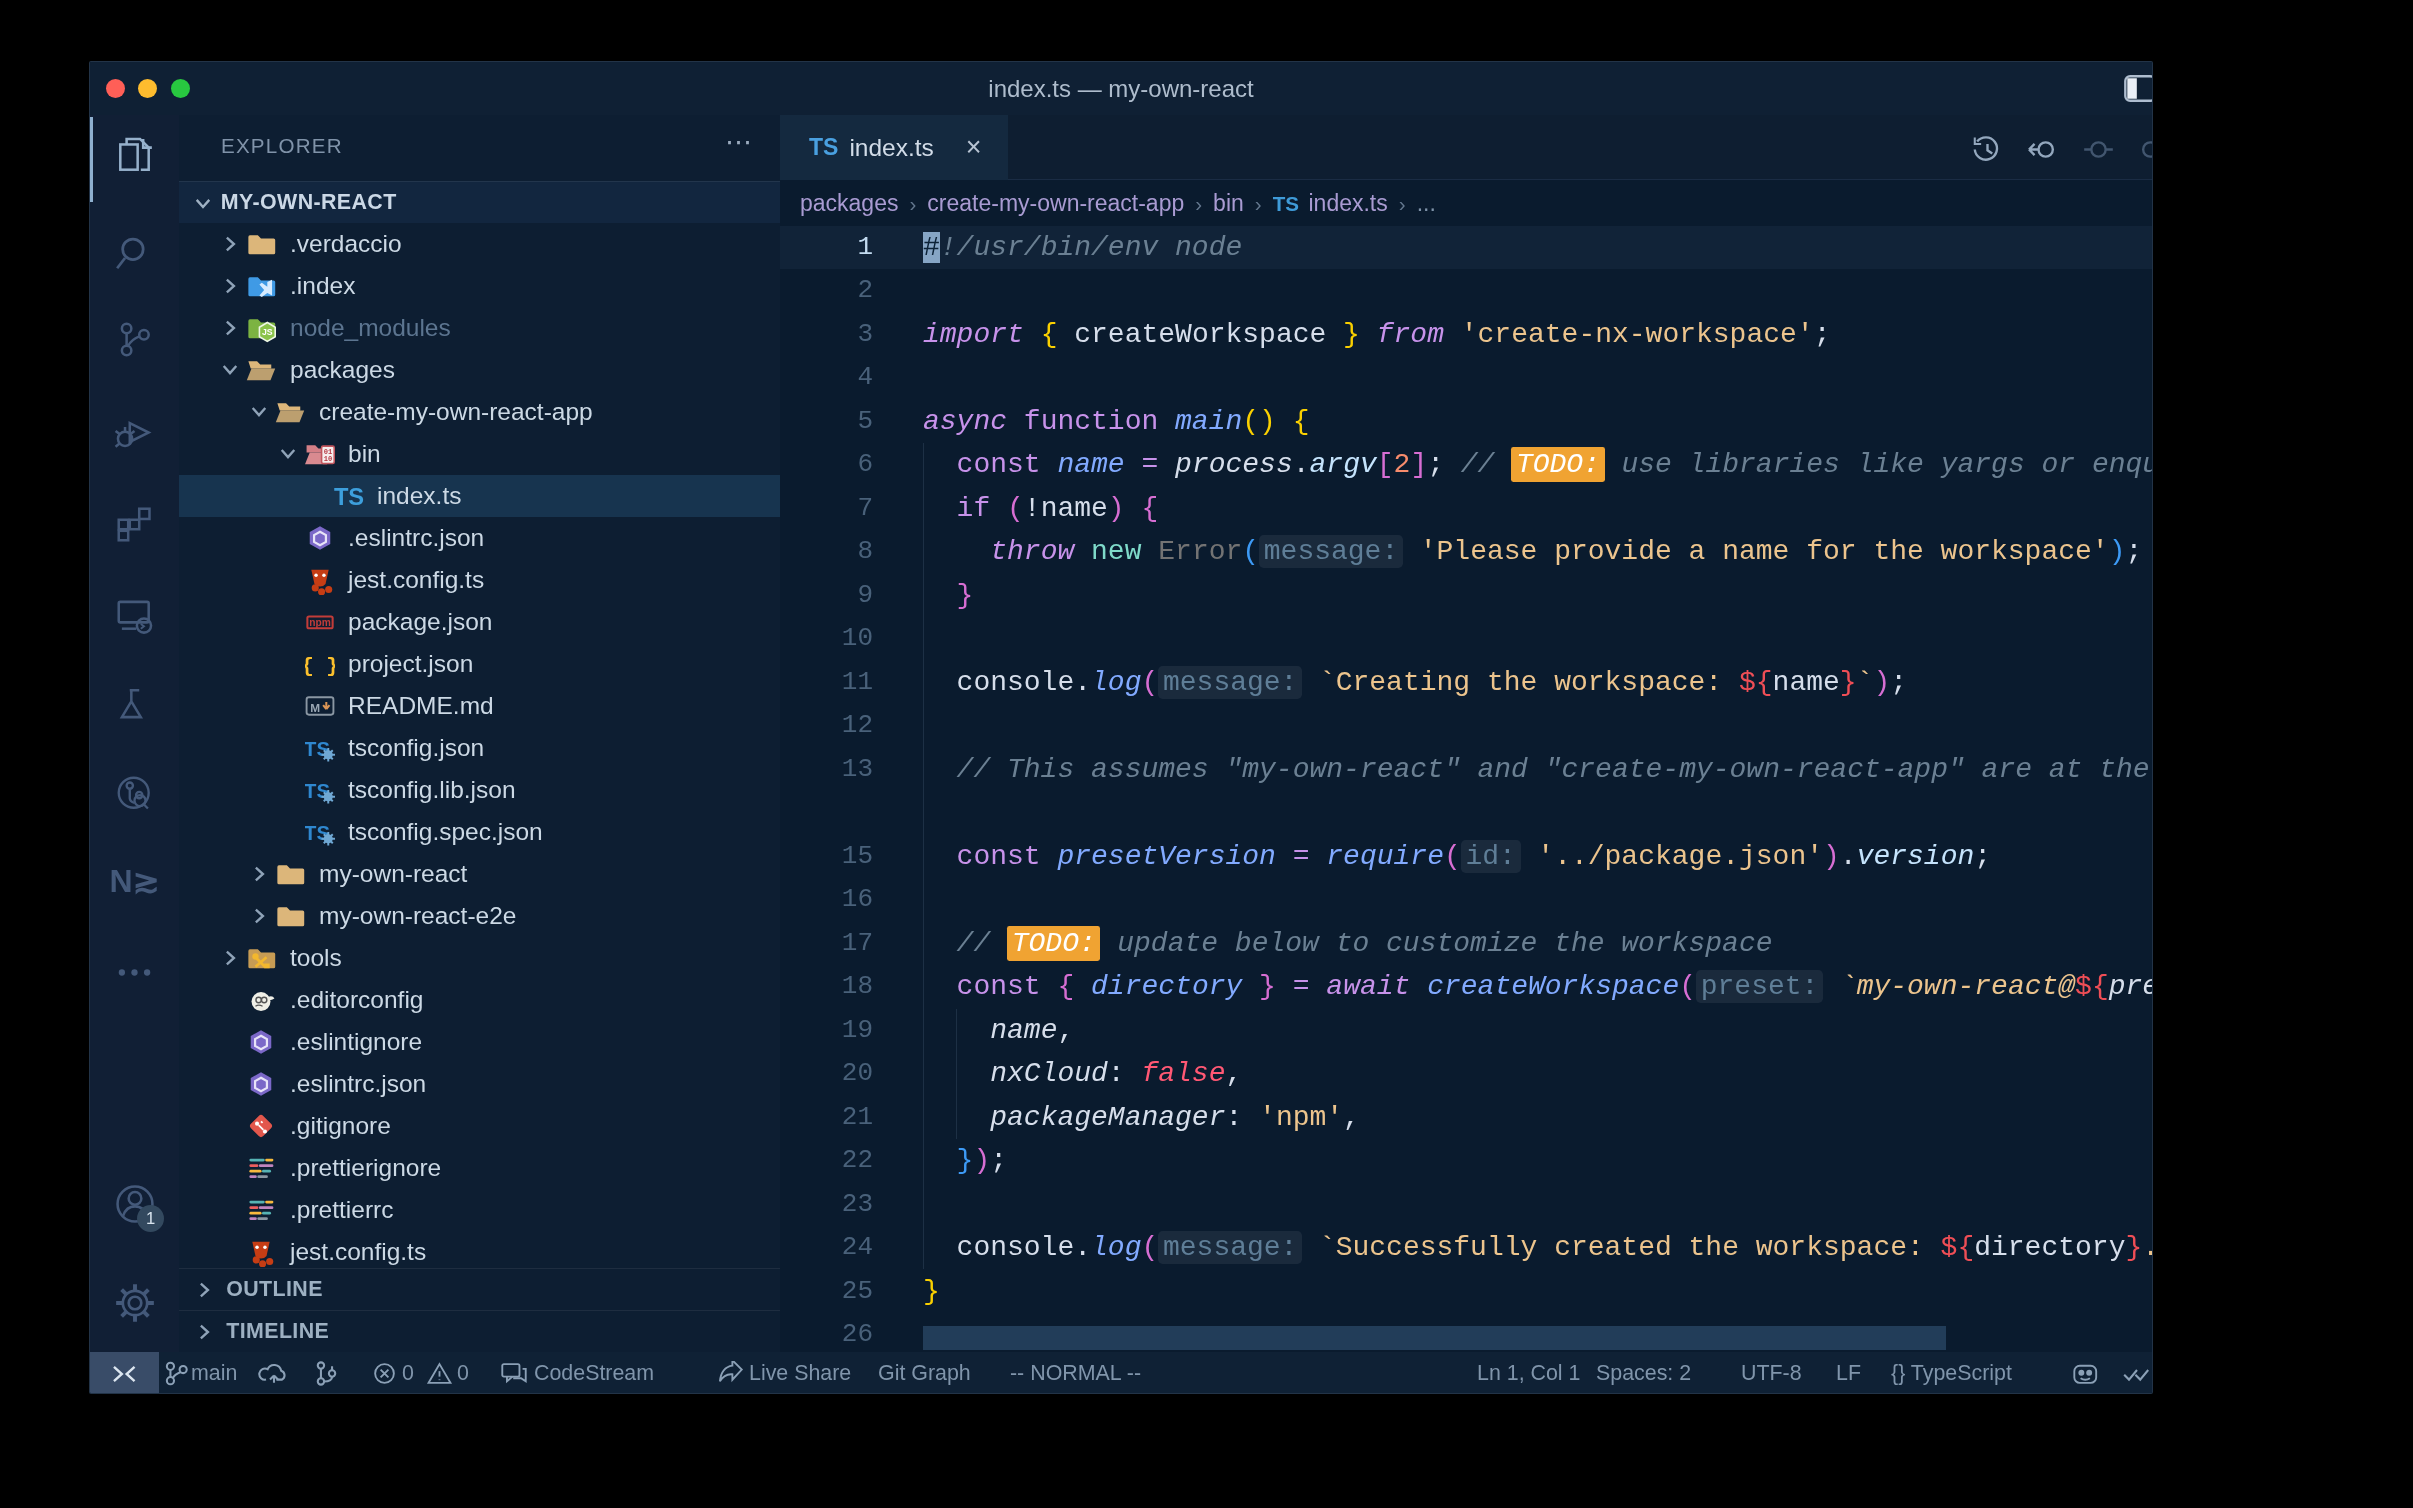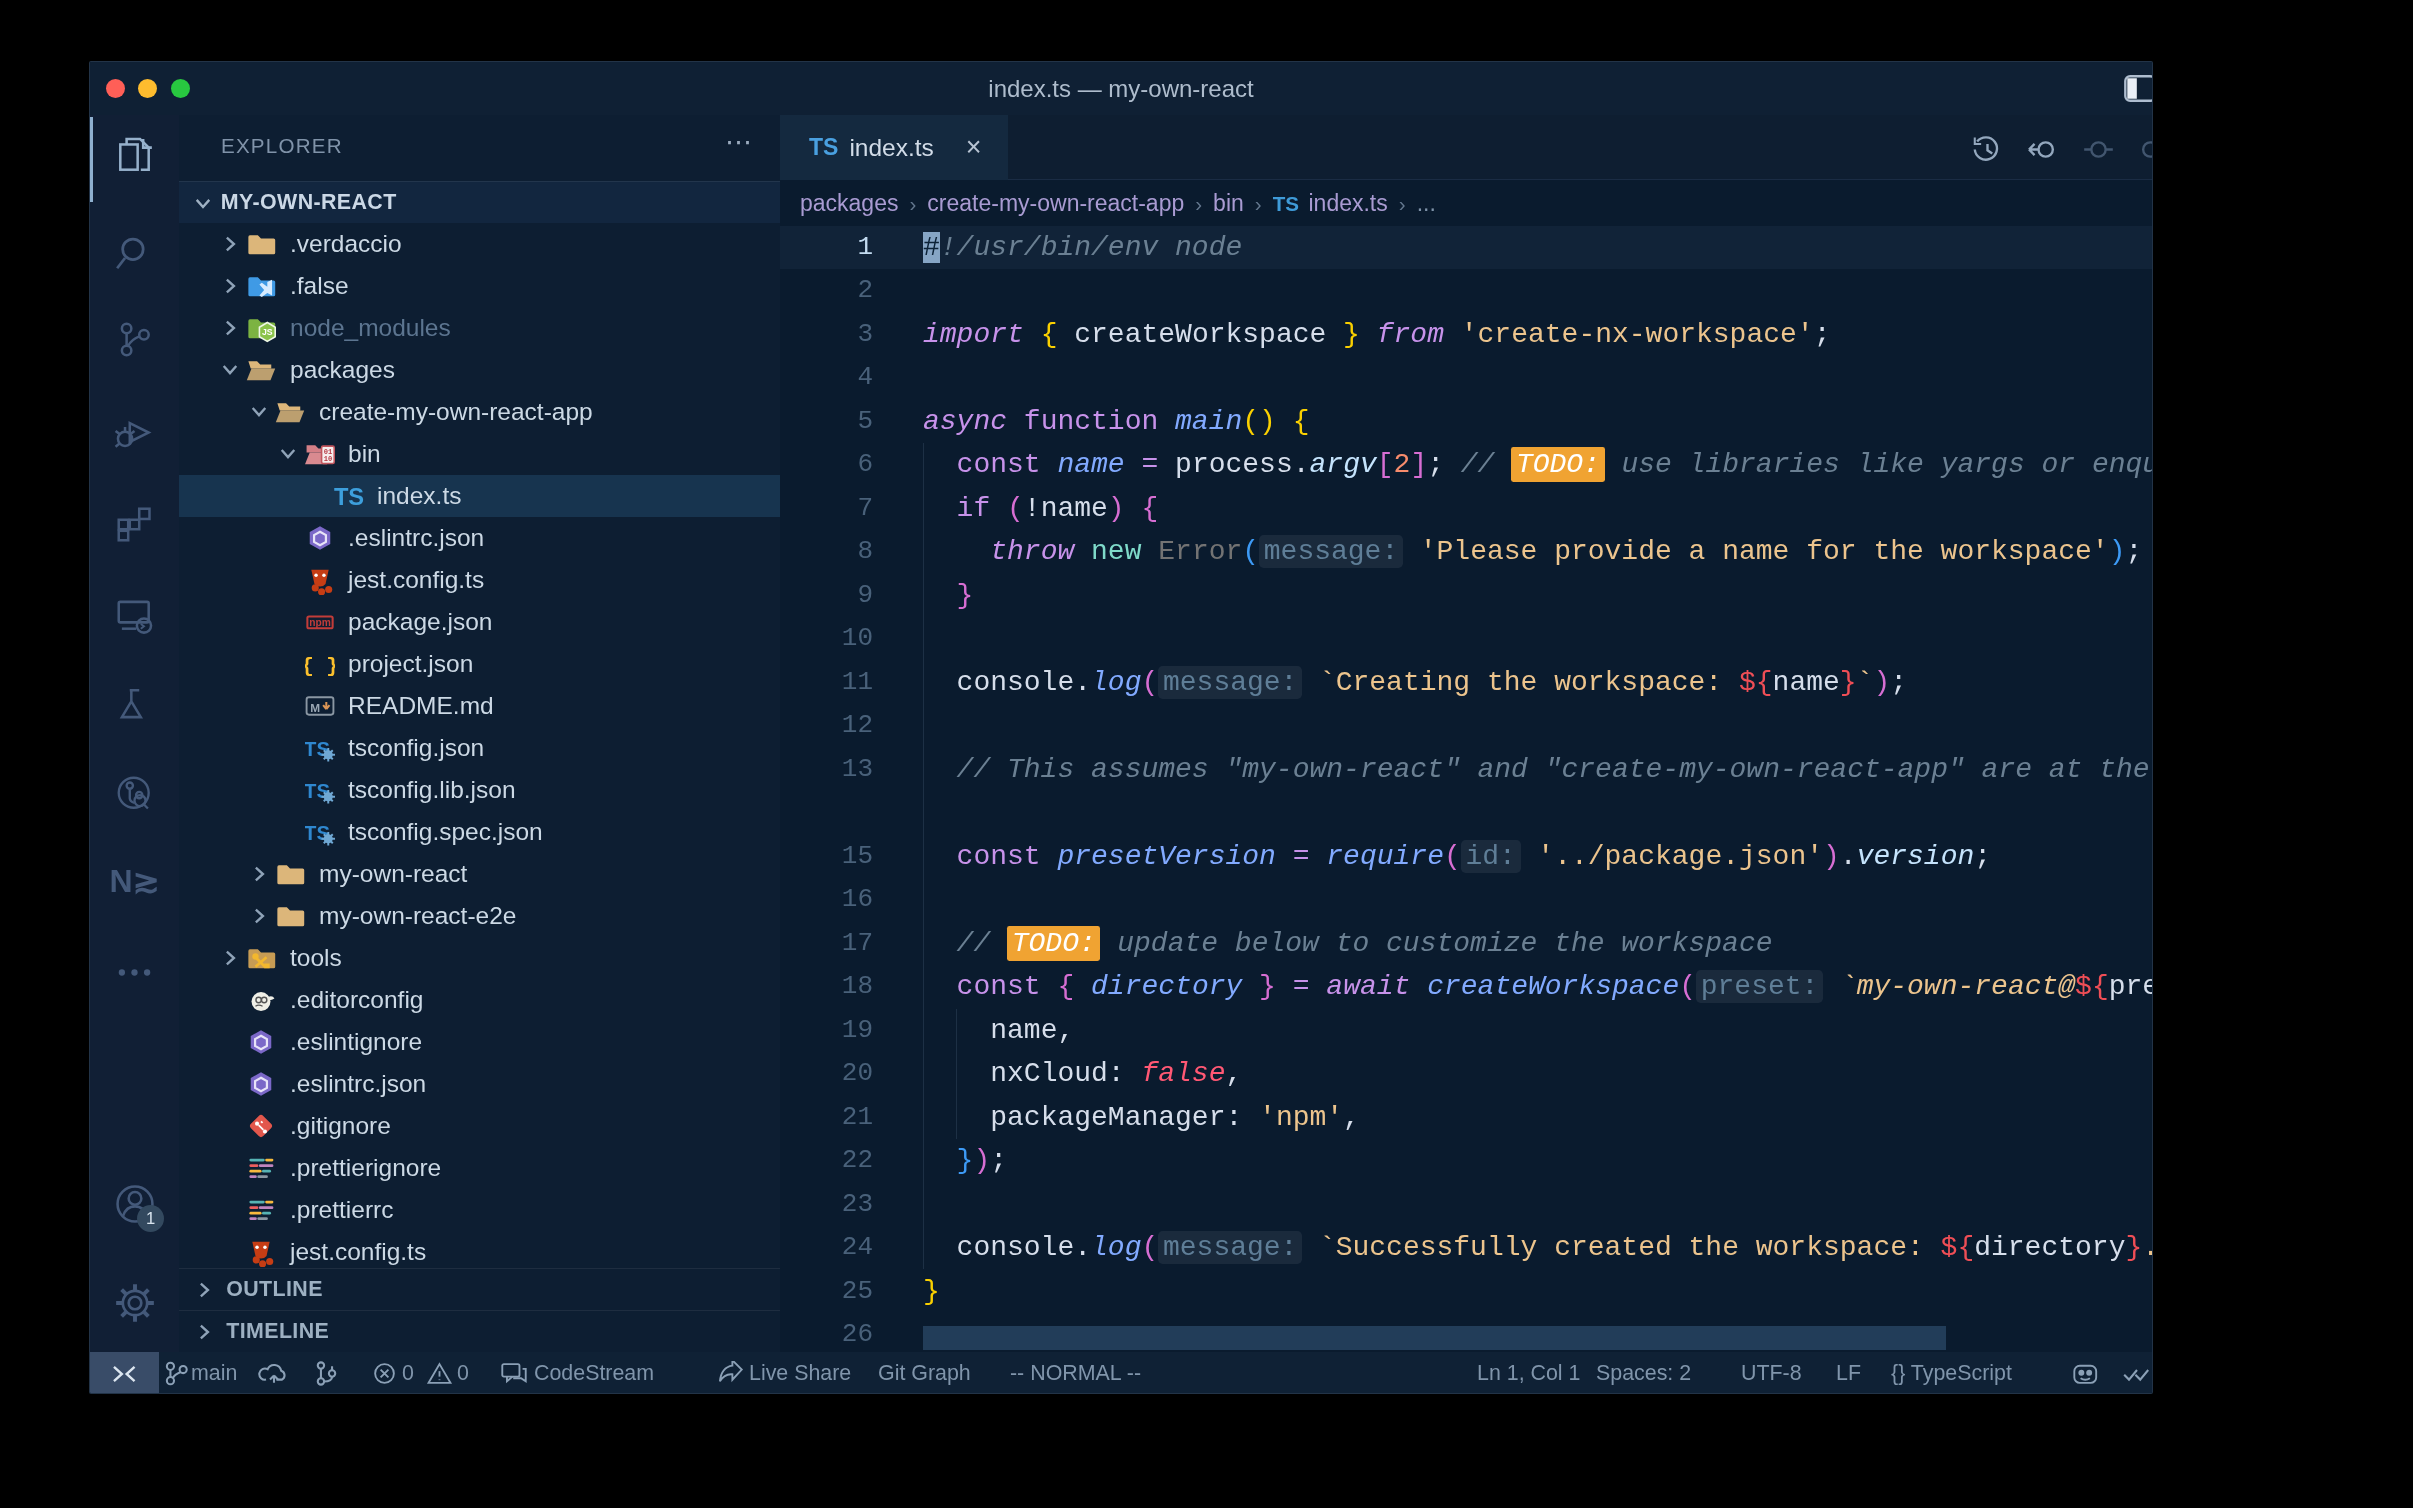--- a/index.html
+++ b/index.html
@@ -45,21 +45,21 @@
 .hl{position:absolute;left:0;top:0;width:100%;height:43px;background:rgba(140,180,230,.055)}
 
 .cm{color:#6b8093;font-style:italic}
 .kw{color:#c792ea}
 .kwi{color:#c792ea;font-style:italic}
 .st{color:#ecc48d}
 .sti{color:#ecc48d;font-style:italic}
 .fn{color:#82aaff;font-style:italic}
 .bl{color:#737373}
 .wh{color:#d6deeb}
-.whi{color:#d6deeb;}
+.whi{color:#d6deeb;font-style:italic}
 .pri{color:#c5e4fd;font-style:italic}
 .nm{color:#f78c6c}
 .rd{color:#ef4e56}
 .fa{color:#ff5874;font-style:italic}
 .tl2{color:#7fdbca}
 .b1{color:#fad000}
 .b2{color:#d76ed3}
 .b3{color:#3d9af5}
 .hint{color:#5f7e97;background:rgba(235,245,255,.07);border-radius:4.7px;padding:0.8px 4.7px}
 .todo{color:#fff;background:#f0a332;font-style:italic;border-radius:2.4px;padding:1.6px 4.7px}
@@ -242,21 +242,21 @@
 <div class="row ">
           <span class="chv" style="left:40px"><svg width="22" height="22" viewBox="0 0 28 28" style="">
               <path d="M10 6 l9 8 l-9 8" fill="none" stroke="#8fa3b8" stroke-width="3"></path>
             </svg></span>
           <span class="ric" style="left:67px">
             <svg width="30" height="30" viewBox="0 0 38 38" style="">
               <path d="M3 8 h12 l4 4 h16 a2 2 0 0 1 2 2 v16 a2 2 0 0 1 -2 2 h-30 a2 2 0 0 1 -2 -2 v-20 a2 2 0 0 1 2 -2 z" fill="#3f9ae5"></path>
               <path d="M27 14 l6 -3 v20 l-6 -3 l-7 5 -3 -2 6 -7 -6 -7 3 -2 7 5 z" fill="#d6ebff"></path>
             </svg>
           </span>
-          <span class="rlbl" style="left:111px">.false</span>
+          <span class="rlbl" style="left:111px">.index</span>
         </div>
 <div class="row dim">
           <span class="chv" style="left:40px"><svg width="22" height="22" viewBox="0 0 28 28" style="">
               <path d="M10 6 l9 8 l-9 8" fill="none" stroke="#8fa3b8" stroke-width="3"></path>
             </svg></span>
           <span class="ric" style="left:67px">
             <svg width="30" height="30" viewBox="0 0 38 38" style="font-size:31px">
               <path d="M3 8 h12 l4 4 h16 a2 2 0 0 1 2 2 v16 a2 2 0 0 1 -2 2 h-30 a2 2 0 0 1 -2 -2 v-20 a2 2 0 0 1 2 -2 z" fill="#7cb342"></path>
               <path d="M27 12 l10 6 v12 l-10 6 l-10 -6 v-12 z" fill="#8bc34a" stroke="#eef7e6" stroke-width="2"></path>
               <text x="27" y="28" text-anchor="middle" font-size="11" font-family="Liberation Sans" fill="#fff" font-weight="bold">JS</text>

